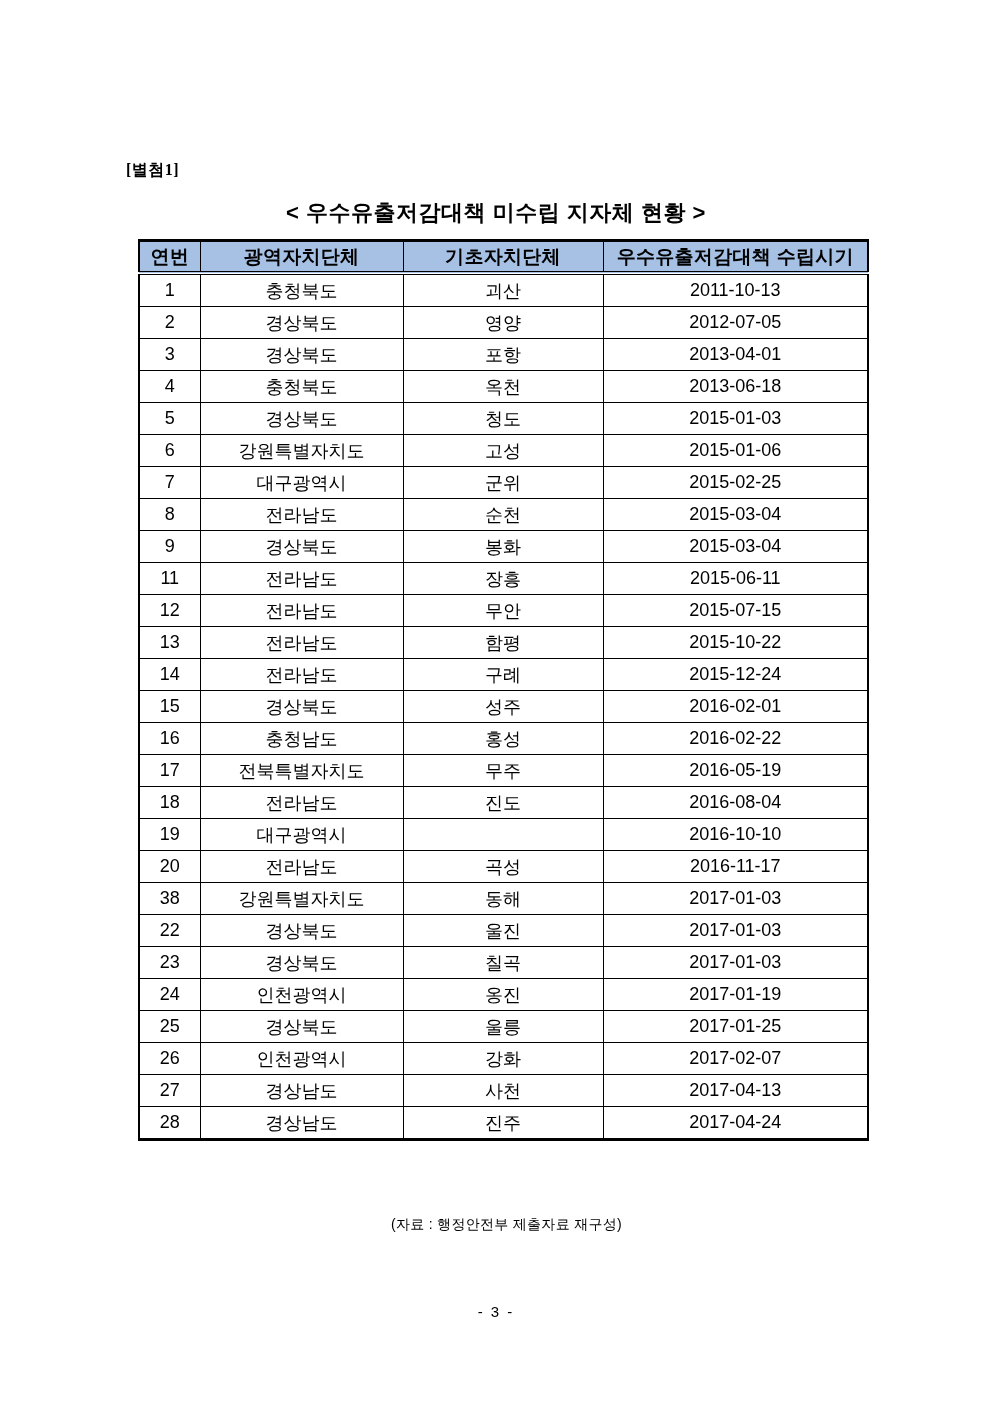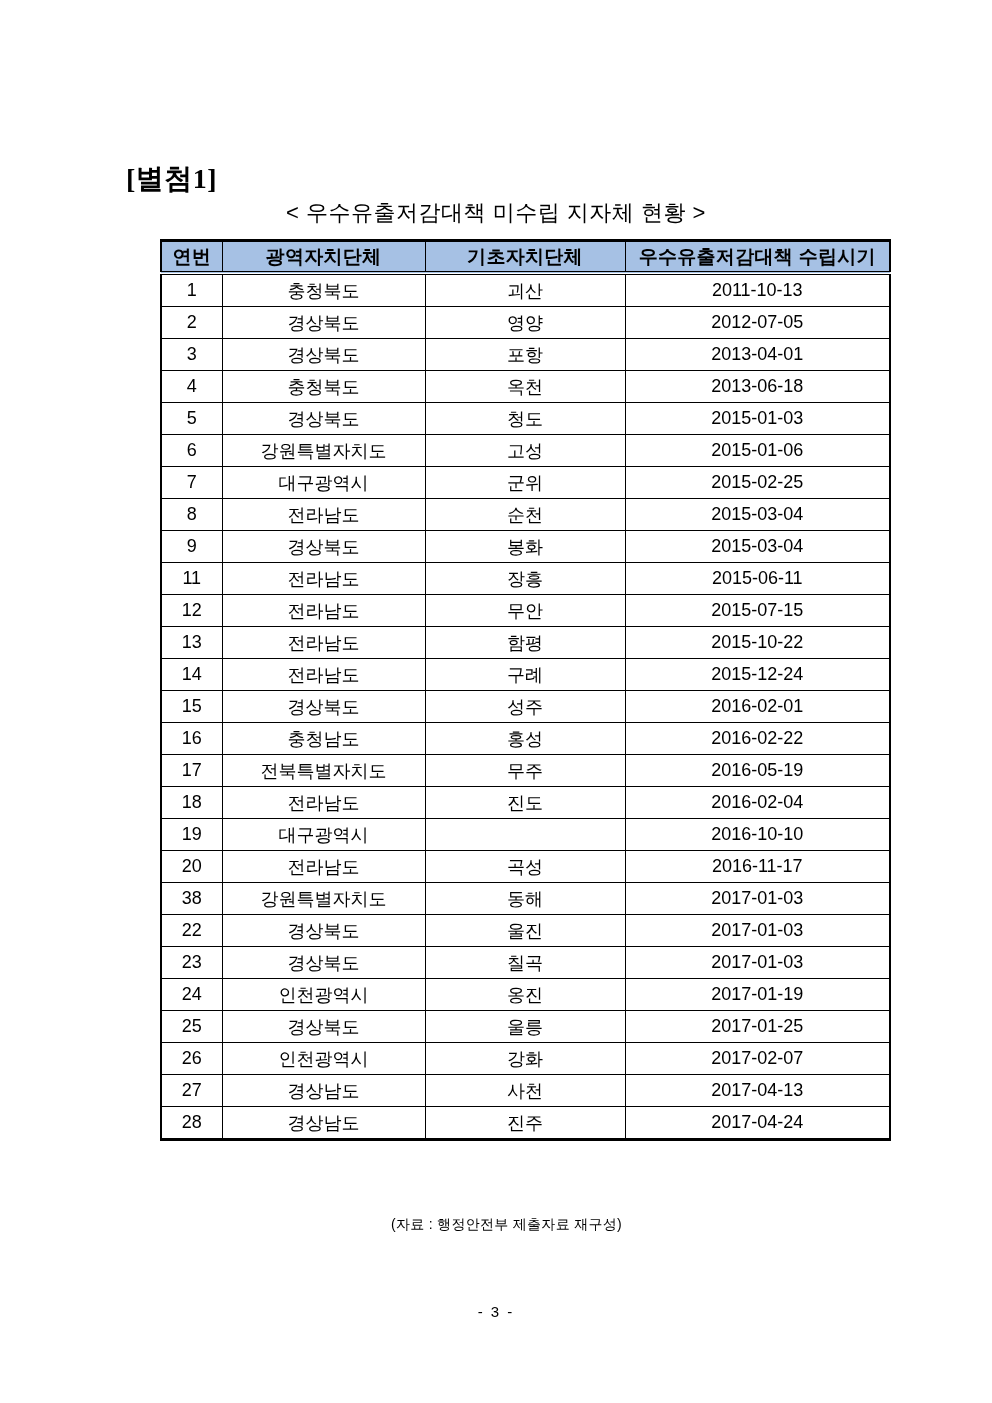--- a/index.html
+++ b/index.html
@@ -12,37 +12,37 @@
     height: 1403px;
     position: relative;
     font-family: "Liberation Sans", "DejaVu Sans", sans-serif;
     color: #000000;
   }
   .attachment-label {
     position: absolute;
     left: 126px;
     top: 160px;
     font-family: "Liberation Serif", "DejaVu Serif", serif;
-    font-size: 28px;
+    font-size: 16px;
     font-weight: bold;
     letter-spacing: 0.5px;
   }
   .doc-title {
     position: absolute;
     left: 0;
     top: 198px;
     width: 992px;
     text-align: center;
     font-size: 22px;
-    font-weight: normal;
+    font-weight: bold;
     letter-spacing: 0.5px;
   }
   .table-wrap {
     position: absolute;
-    left: 160px;
+    left: 138px;
     top: 239px;
     width: 810px;
   }
   table.status-table {
     border-collapse: collapse;
     table-layout: fixed;
     width: 729px;
     border-top: 3px solid #000;
     border-bottom: 3px solid #000;
     border-left: 2px solid #000;
@@ -209,21 +209,21 @@
         <tr>
           <td>17</td>
           <td>전북특별자치도</td>
           <td>무주</td>
           <td>2016-05-19</td>
         </tr>
         <tr>
           <td>18</td>
           <td>전라남도</td>
           <td>진도</td>
-          <td>2016-02-04</td>
+          <td>2016-08-04</td>
         </tr>
         <tr>
           <td>19</td>
           <td>대구광역시</td>
           <td></td>
           <td>2016-10-10</td>
         </tr>
         <tr>
           <td>20</td>
           <td>전라남도</td>

